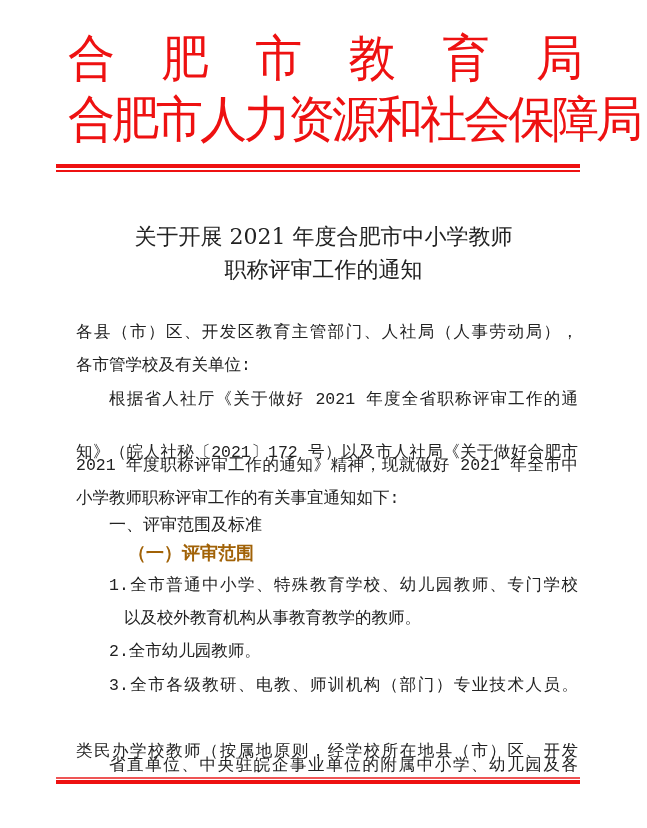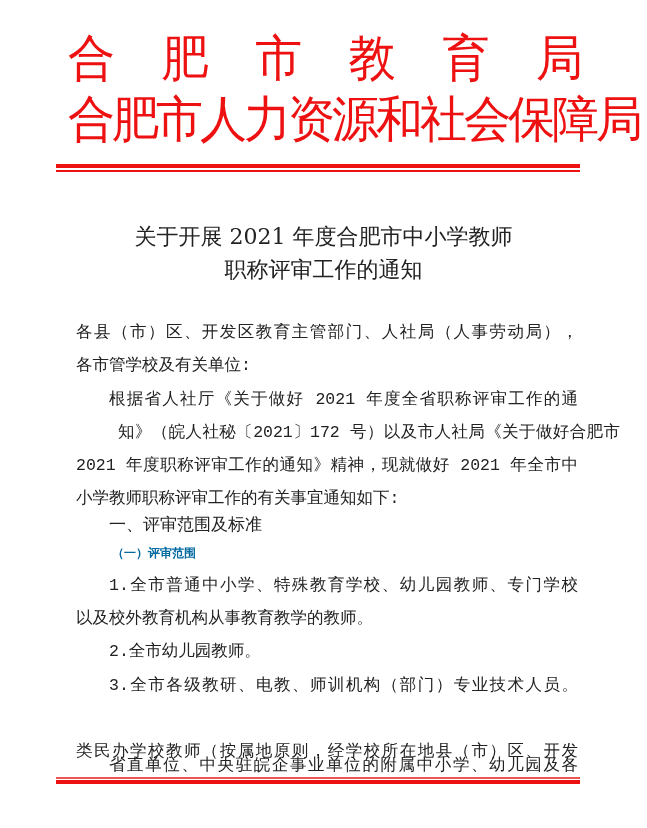--- a/index.html
+++ b/index.html
@@ -21,21 +21,21 @@
   .title { position: absolute; left: 0; width: 647px; text-align: center; color: #222;
            font-family: "DejaVu Serif", serif; font-size: 22px; line-height: 30px; }
   .t1 { top: 222px; }
   .t2 { top: 255px; }
   .line { position: absolute; left: 76px; width: 502px; color: #222;
           font-family: Liberation Mono, monospace; font-size: 16.5px; line-height: 24px;
           white-space: nowrap; text-align-last: justify; text-align: justify; }
   .line.noj { text-align-last: left; }
   .indent { padding-left: 33px; width: 469px; }
   .h1 { font-family: "DejaVu Sans", sans-serif; font-size: 17px; color: #222; }
-  .h2 { font-family: "DejaVu Sans", sans-serif; font-weight: bold; font-size: 12px; color: #0369a1; }
+  .h2 { font-family: "DejaVu Sans", sans-serif; font-weight: bold; font-size: 18px; color: #a16207; margin-left: 16px; }
 </style>
 </head>
 <body>
 
 <div class="page">
 
   <div class="hdr hdr1">
     <span>合</span>
     <span>肥</span>
     <span>市</span>
@@ -64,27 +64,27 @@
     <div class="thick"></div>
     <div class="thin"></div>
   </div>
 
   <div class="title t1">关于开展 2021 年度合肥市中小学教师</div>
   <div class="title t2">职称评审工作的通知</div>
 
   <div class="line" style="top:321px;">各县（市）区、开发区教育主管部门、人社局（人事劳动局），</div>
   <div class="line noj" style="top:354px;">各市管学校及有关单位:</div>
   <div class="line indent" style="top:388px;">根据省人社厅《关于做好 2021 年度全省职称评审工作的通</div>
-  <div class="line" style="top:421px;margin-left:42px;">知》（皖人社秘〔2021〕172 号）以及市人社局《关于做好合肥市</div>
+  <div class="line" style="top:441px;">知》（皖人社秘〔2021〕172 号）以及市人社局《关于做好合肥市</div>
   <div class="line" style="top:454px;">2021 年度职称评审工作的通知》精神，现就做好 2021 年全市中</div>
   <div class="line noj" style="top:487px;">小学教师职称评审工作的有关事宜通知如下:</div>
   <div class="line noj indent h1" style="top:512px;">一、评审范围及标准</div>
   <div class="line noj h2" style="top:541px; left:112px; width:300px;">（一）评审范围</div>
   <div class="line indent" style="top:574px;">1.全市普通中小学、特殊教育学校、幼儿园教师、专门学校</div>
-  <div class="line noj" style="top:607px;">以及校外教育机构从事教育教学的教师。</div>
+  <div class="line noj" style="top:607px;margin-left:48px;">以及校外教育机构从事教育教学的教师。</div>
   <div class="line noj indent" style="top:640px;">2.全市幼儿园教师。</div>
   <div class="line indent" style="top:674px;">3.全市各级教研、电教、师训机构（部门）专业技术人员。</div>
   <div class="line indent" style="top:707px;margin-top:47px;">省直单位、中央驻皖企事业单位的附属中小学、幼儿园及各</div>
   <div class="line" style="top:740px;">类民办学校教师（按属地原则，经学校所在地县（市）区、开发</div>
 
   <div class="redline bottom">
     <div class="thin"></div>
     <div class="thick"></div>
   </div>
 

